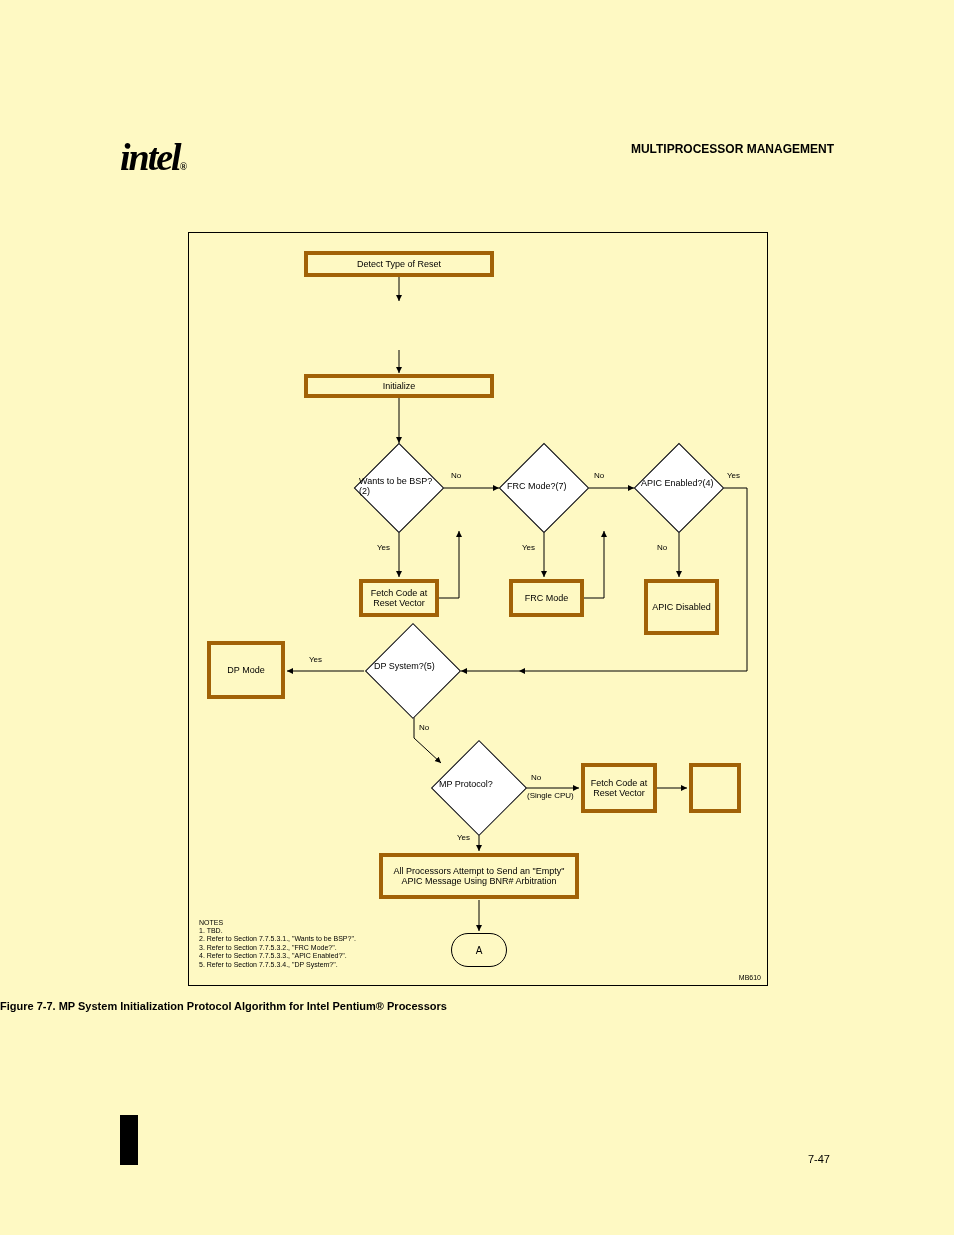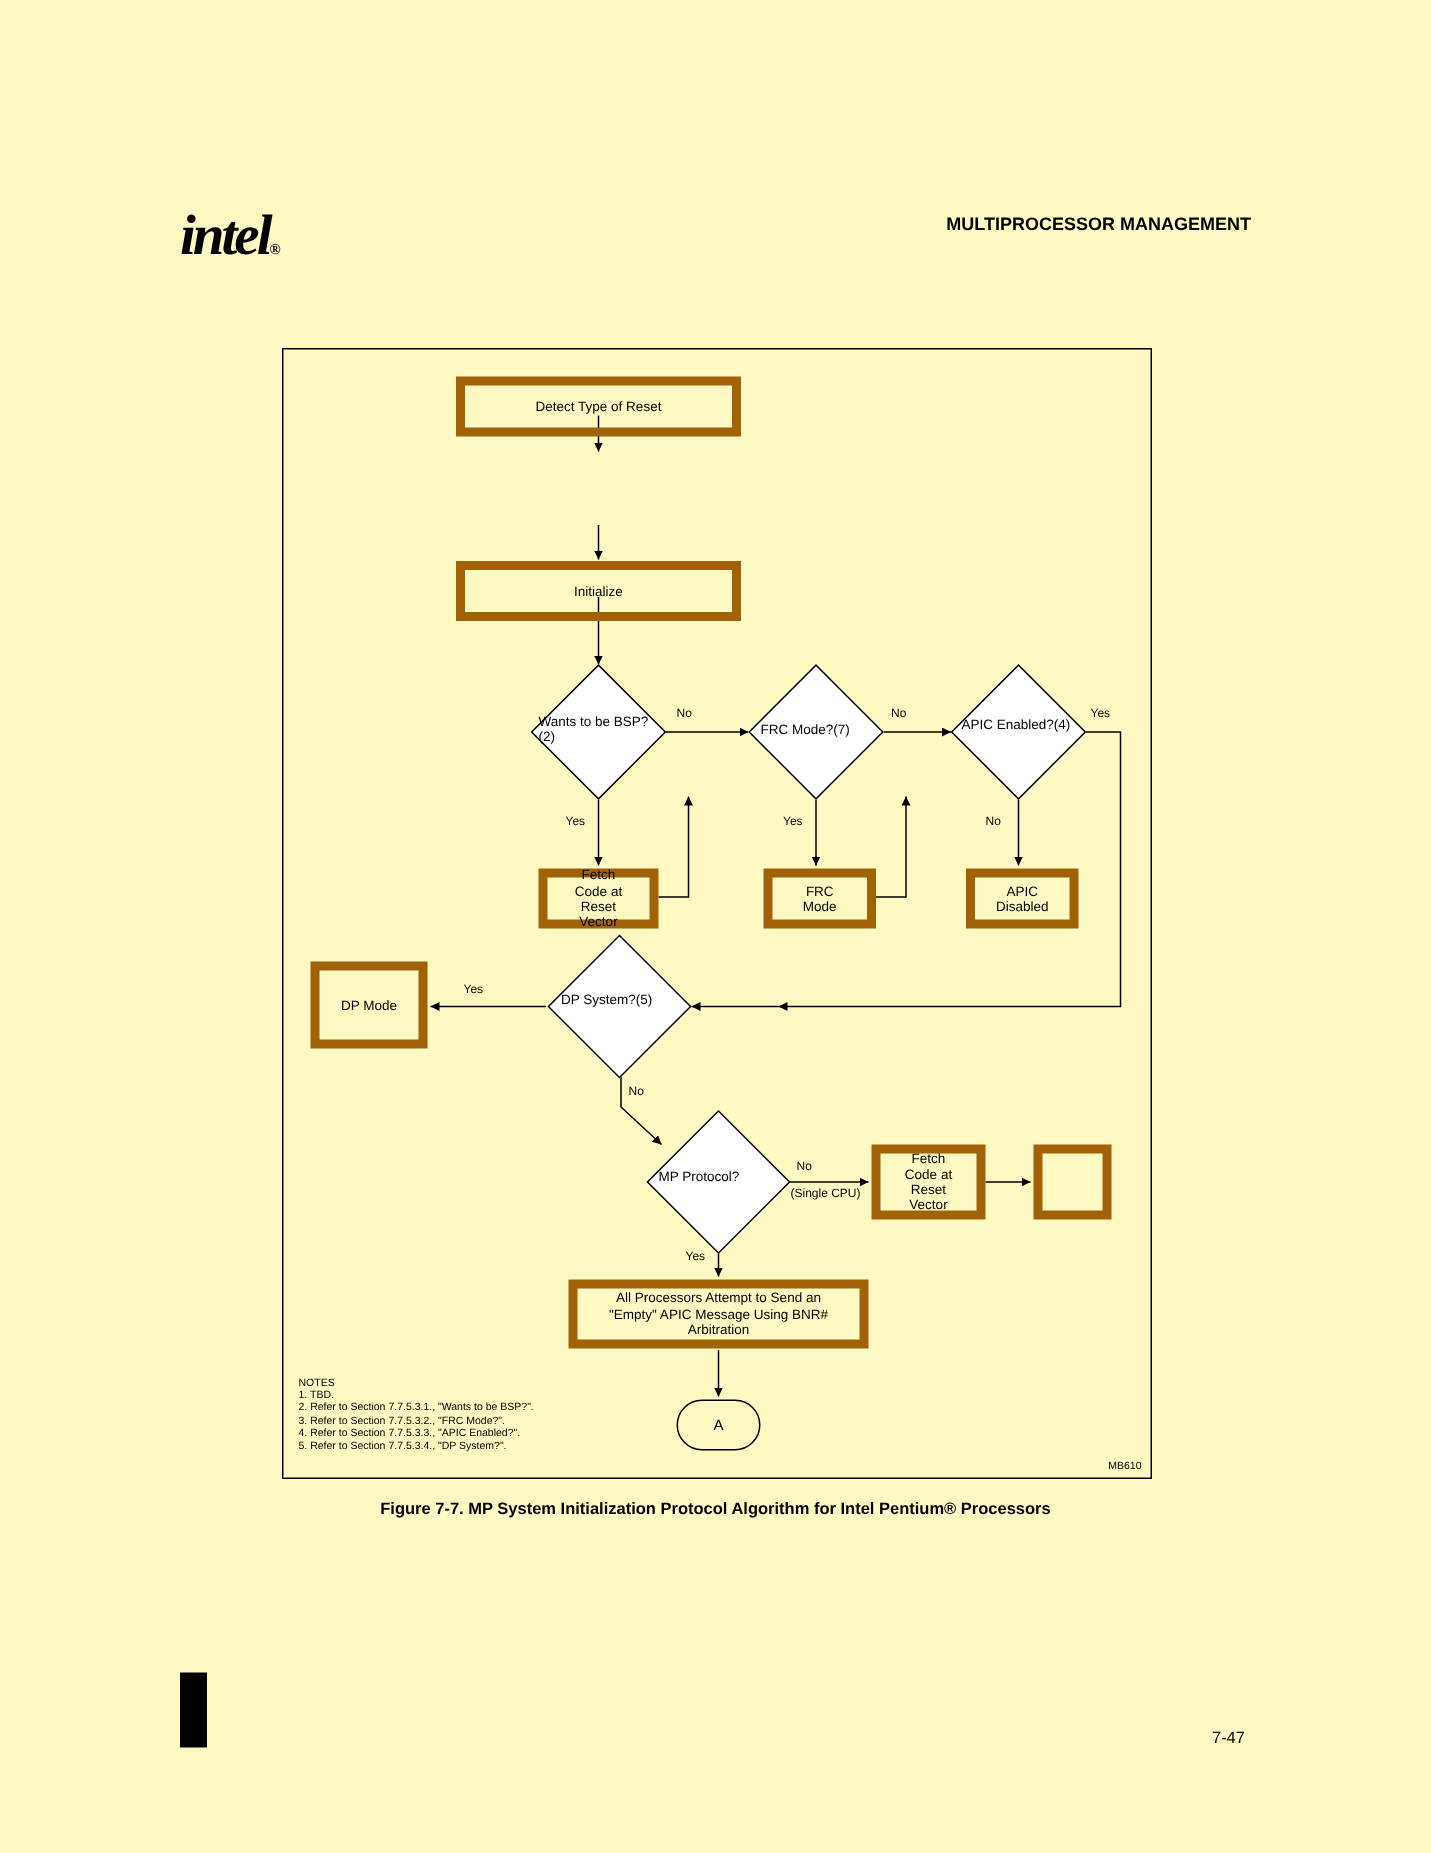--- a/index.html
+++ b/index.html
@@ -2,26 +2,26 @@
 <html><head>
 <meta charset="utf-8">
 <style>
   html,body{margin:0;padding:0;background:#fff;font-family:Arial,Helvetica,sans-serif;color:#000}
   .page{width:954px;height:1235px;position:relative;background:#fef9c3}
   .logo{position:absolute;left:120px;top:135px;font-family:Georgia,'Times New Roman',serif;font-size:38px;font-style:italic;font-weight:bold;letter-spacing:-2px}
   .logo sub{font-size:10px;vertical-align:baseline;font-style:normal}
   .hdr{position:absolute;right:120px;top:142px;font-size:12px;font-weight:bold}
   .figframe{position:absolute;left:188px;top:232px;width:578px;height:752px;border:1px solid #000}
   .abs{position:absolute;box-sizing:border-box}
-  .rect{border:6px solid #a16207;display:flex;align-items:center;justify-content:center;text-align:center;font-size:9px;line-height:1.15;padding:14px}
+  .rect{border:4px solid #a16207;display:flex;align-items:center;justify-content:center;text-align:center;font-size:9px;line-height:1.15;padding:2px}
   .diamond{border:1px solid #000;transform:rotate(45deg);background:#fff}
   .dlabel{position:absolute;font-size:9px;text-align:left;line-height:1.15}
   .elabel{position:absolute;font-size:8px}
   .term{border:1px solid #000;border-radius:18px;display:flex;align-items:center;justify-content:center;font-size:10px}
-  .figcap{position:absolute;left:0;width:954px;top:1000px;text-align:center;font-size:11px;font-weight:bold}
+  .figcap{position:absolute;left:0;width:954px;top:1000px;text-align:left;font-size:11px;font-weight:bold}
   .tinynote{position:absolute;font-size:7px}
   .page-num{position:absolute;right:124px;bottom:70px;font-size:11px}
   .sidebar{position:absolute;left:120px;bottom:70px;width:18px;height:50px;background:#000}
   svg{position:absolute;left:0;top:0}
 </style>
 </head>
 <body>
 
 <div class="page">
 
@@ -89,21 +89,21 @@
 
     <div class="abs diamond" style="left:458px;top:223px;width:64px;height:64px"></div>
     <div class="dlabel" style="left:452px;top:245px;width:76px">APIC Enabled?(4)</div>
 
     <div class="abs rect" style="left:170px;top:346px;width:80px;height:38px">
         <span>Fetch Code at Reset Vector</span>
       </div>
     <div class="abs rect" style="left:320px;top:346px;width:75px;height:38px">
         <span>FRC Mode</span>
       </div>
-    <div class="abs rect" style="left:455px;top:346px;width:75px;height:38px">
+    <div class="abs rect" style="left:455px;top:346px;width:75px;height:56px">
         <span>APIC Disabled</span>
       </div>
 
     <div class="abs diamond" style="left:190px;top:404px;width:68px;height:68px"></div>
     <div class="dlabel" style="left:185px;top:428px;width:80px">DP System?(5)</div>
 
     <div class="abs rect" style="left:18px;top:408px;width:78px;height:58px">
         <span>DP Mode</span>
       </div>
 

